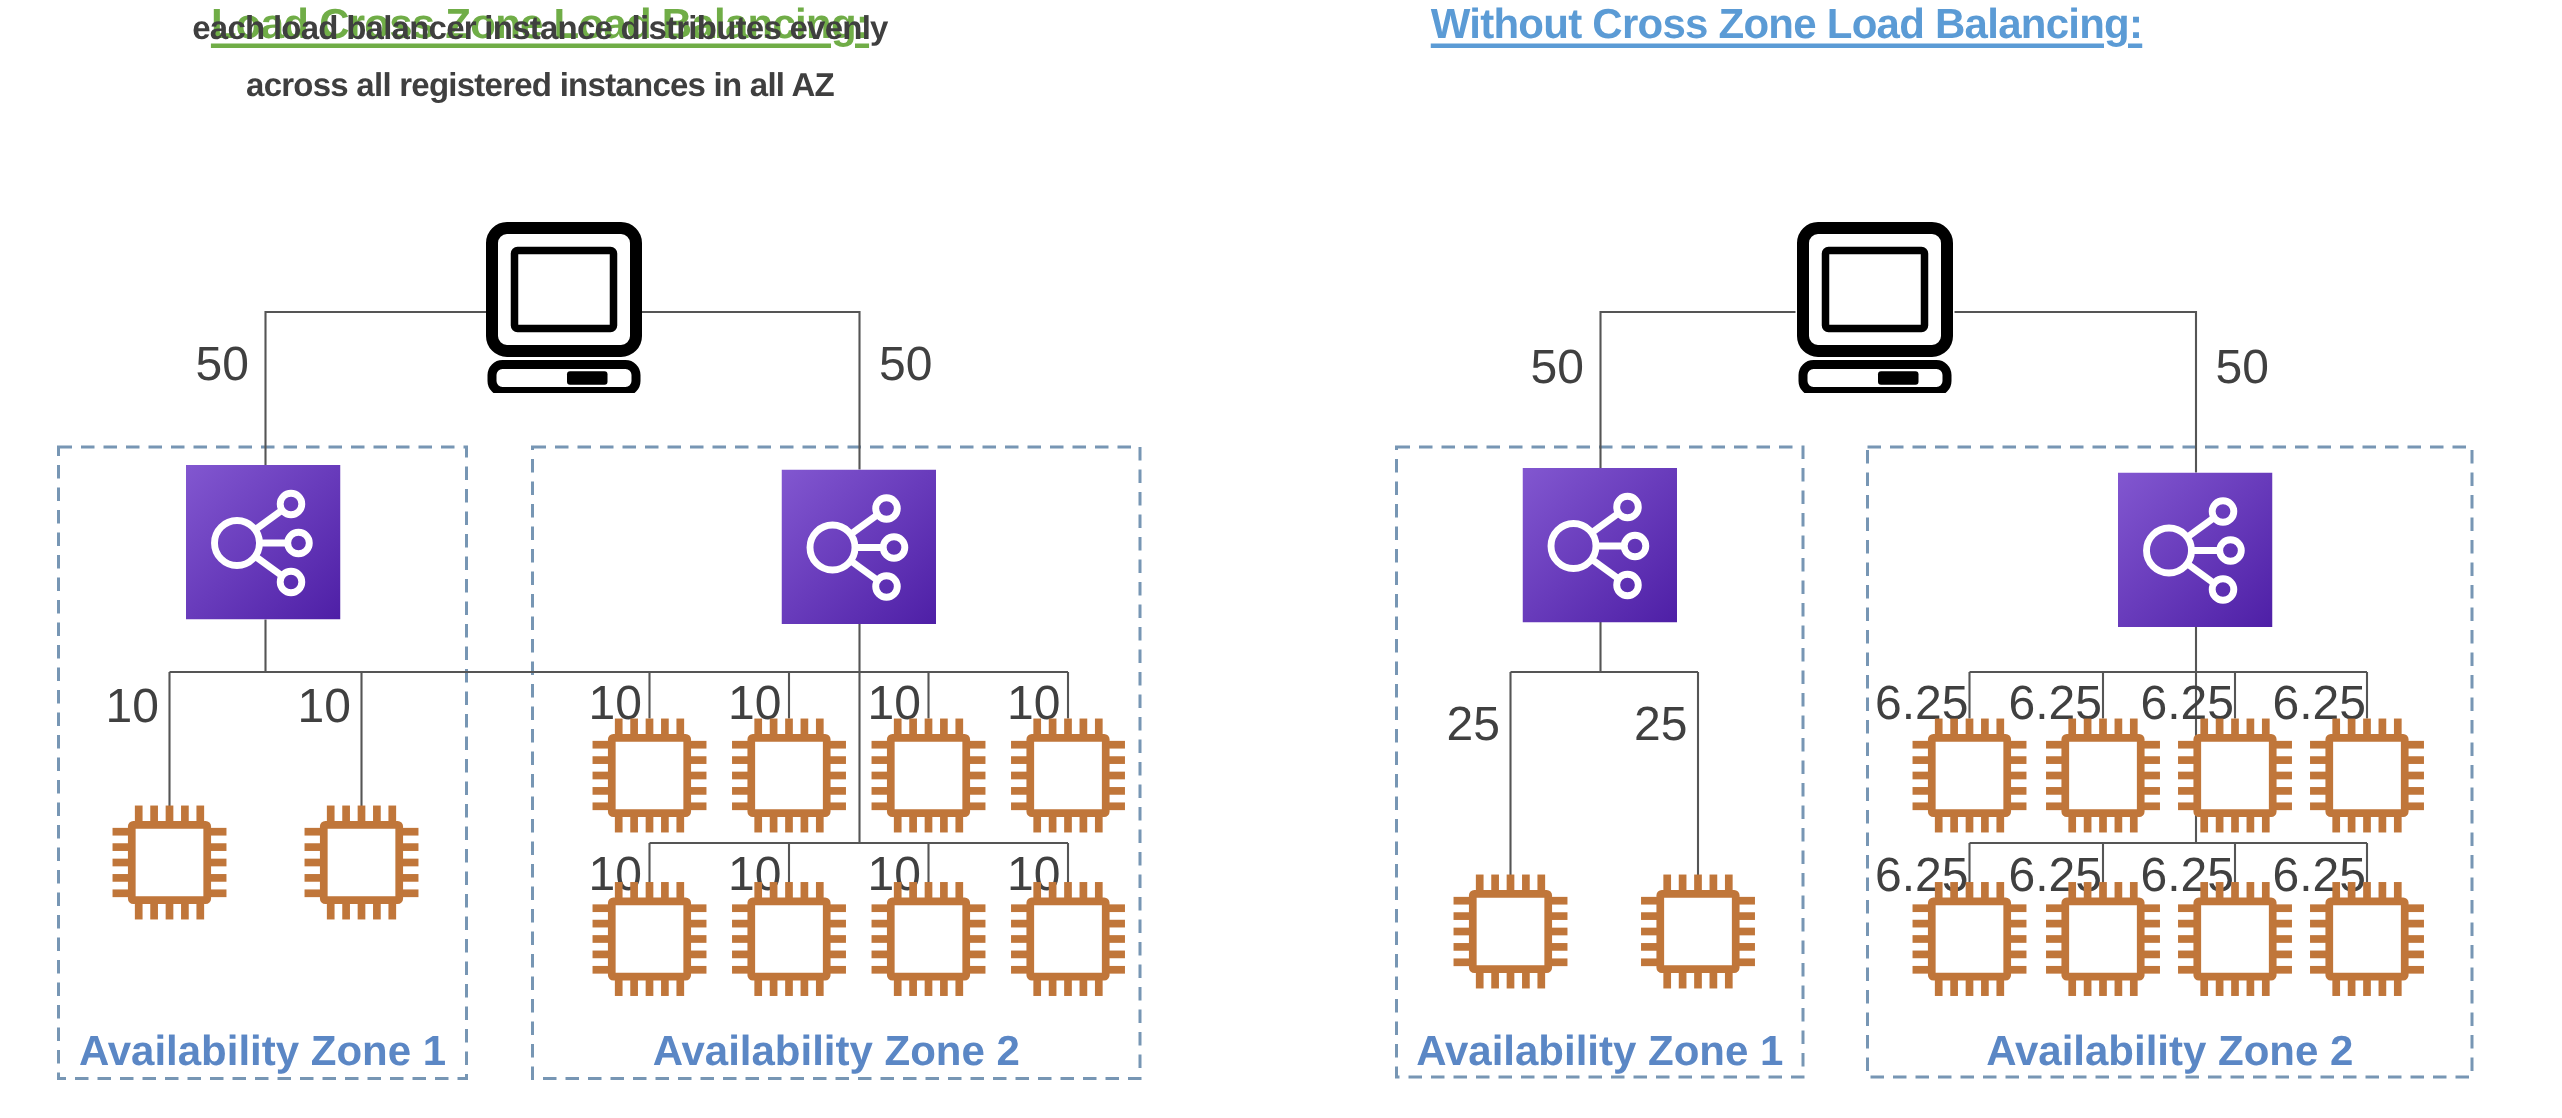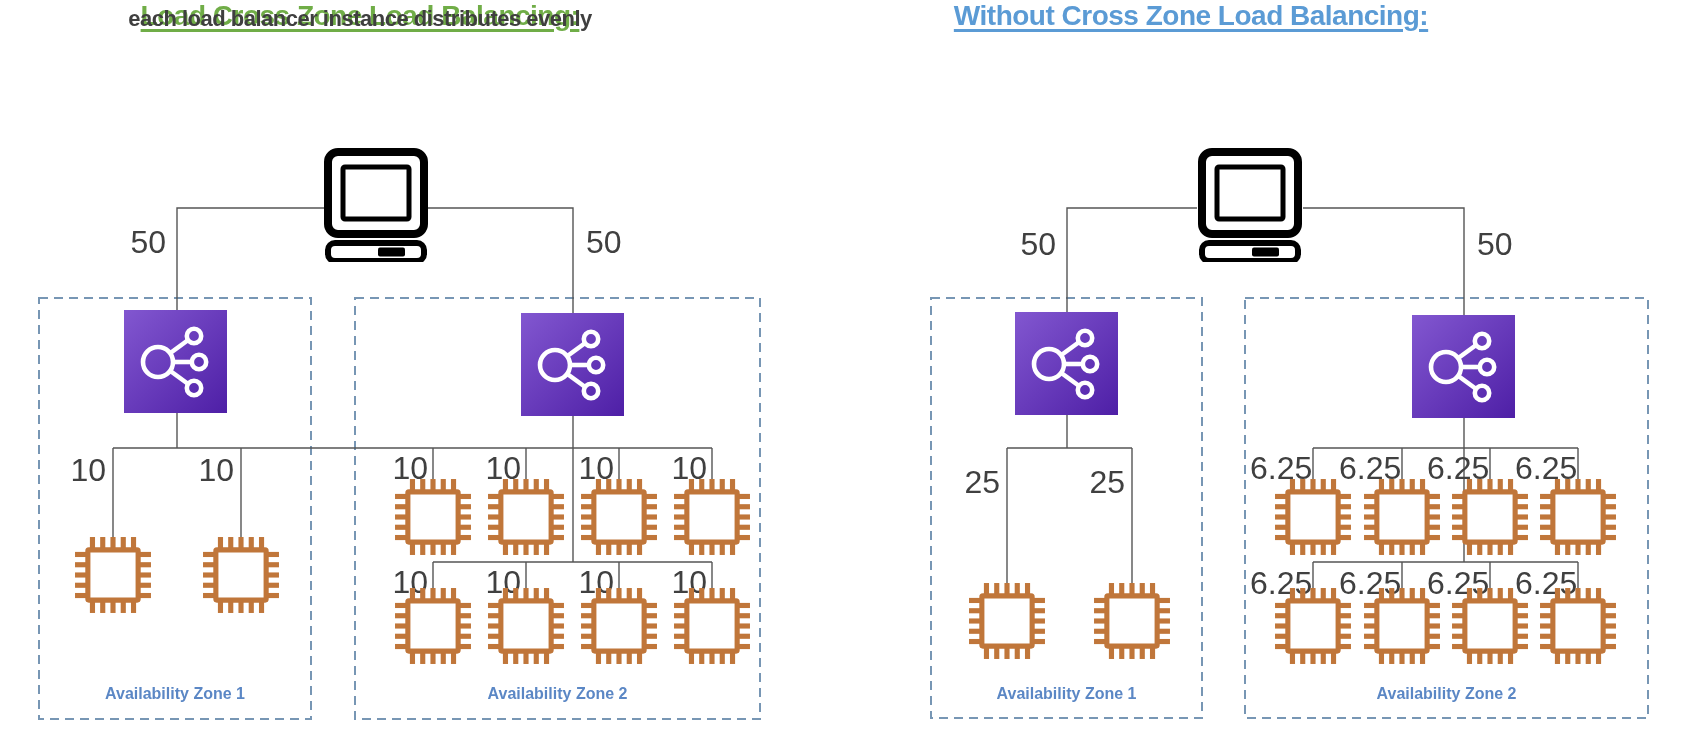--- a/index.html
+++ b/index.html
@@ -15,21 +15,21 @@
             color:var(--subtitle,#3f3f3f);letter-spacing:-0.5px;}
   .sub-left{left:0;top:51;width:720px;}
   .sub-right{left:815px;top:51;width:700px;}
   
   #lines{position:absolute;left:0;top:0;}
   #lines path{stroke:var(--line,#555555);stroke-width:1.4;fill:none;}
   #lines rect.az{stroke:var(--az_border,#7796b4);stroke-width:2;stroke-dasharray:9 6;fill:none;}
   
   .num{position:absolute;font-size:32px;color:var(--number,#404040);white-space:nowrap;}
   .num.r{text-align:right;}
-  .azlabel{position:absolute;text-align:center;font-size:16px;font-weight:600;
+  .azlabel{position:absolute;text-align:center;font-size:28px;font-weight:600;
            color:var(--az_label,#5b87c5);}
   .icon{position:absolute;display:block;}
 </style>
 </head>
 <body>
 
 <svg width="0" height="0" style="position:absolute" aria-hidden="true">
   <defs>
     <linearGradient id="lbgrad" x1="0" y1="0" x2="1" y2="1">
       <stop offset="0" stop-color="#8257d0"></stop>
@@ -134,20 +134,21 @@
         <path d="M1490,562 V589"></path>
         <path d="M1578,562 V589"></path>
     </g>
   </svg>
 
   <div class="group">
 
     <div class="title title-left"><span>Load Cross Zone Load Balancing:</span></div>
     <div class="subtitle sub-left">
       <div>each load balancer instance distributes evenly</div>
+      <div>across all registered instances in all AZ</div>
     </div>
 
     <svg class="icon" style="left:318px;top:146px" width="116" height="116">
         <use href="#sym-pc"></use>
       </svg>
 
     <div class="num r" style="left:118px;top:224px;width:48px">50</div>
     <div class="num" style="left:586px;top:224px;width:50px">50</div>
 
     <svg class="icon" style="left:124px;top:310px" width="103" height="103">

